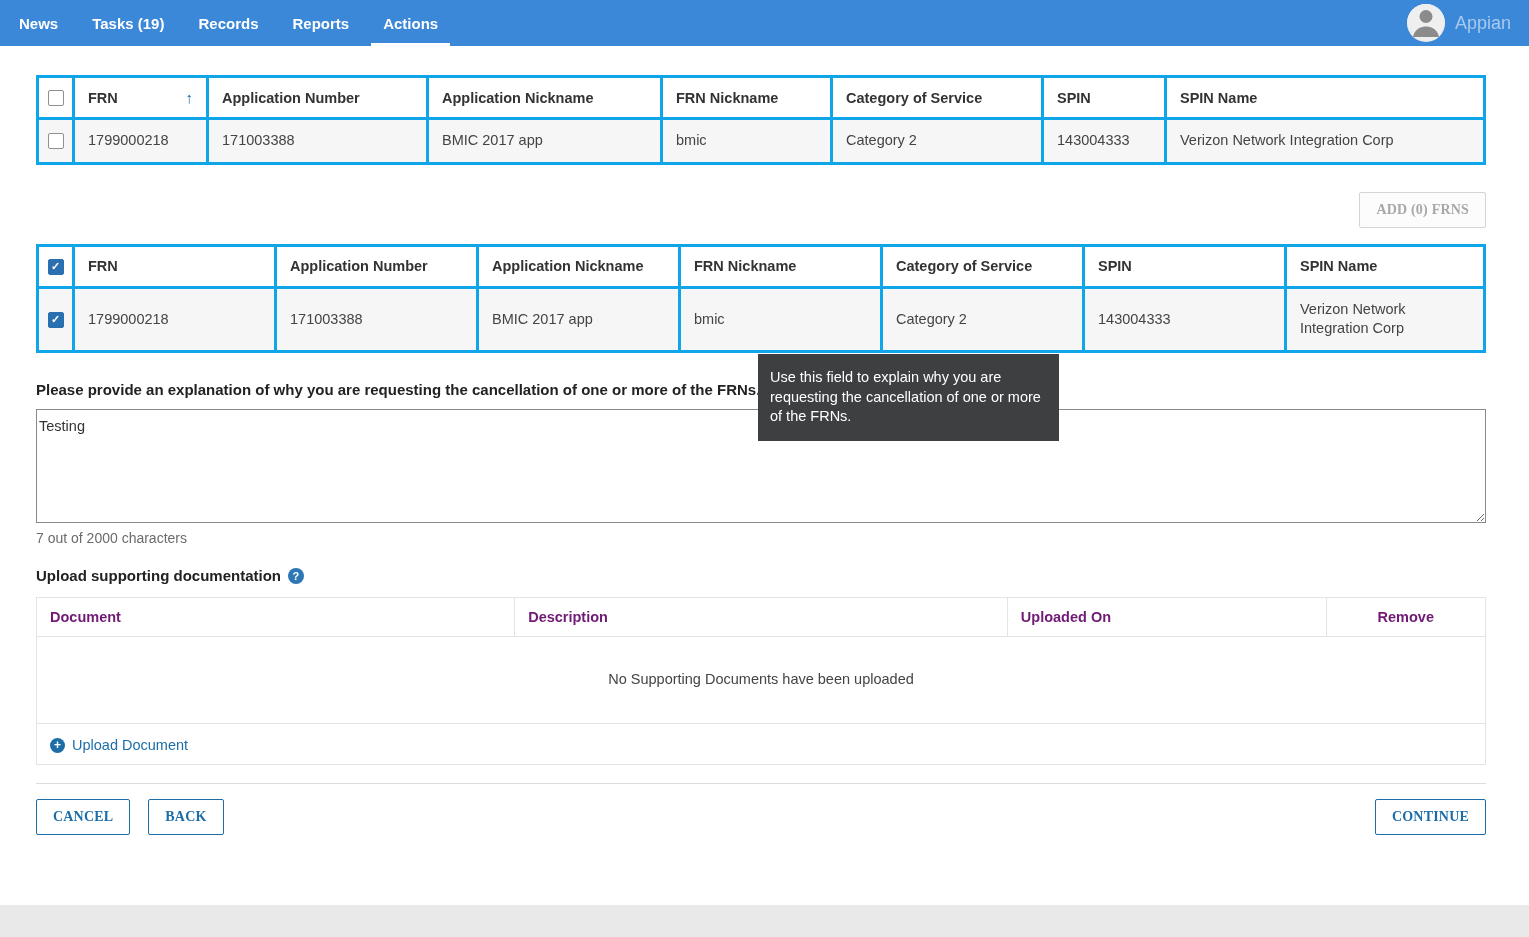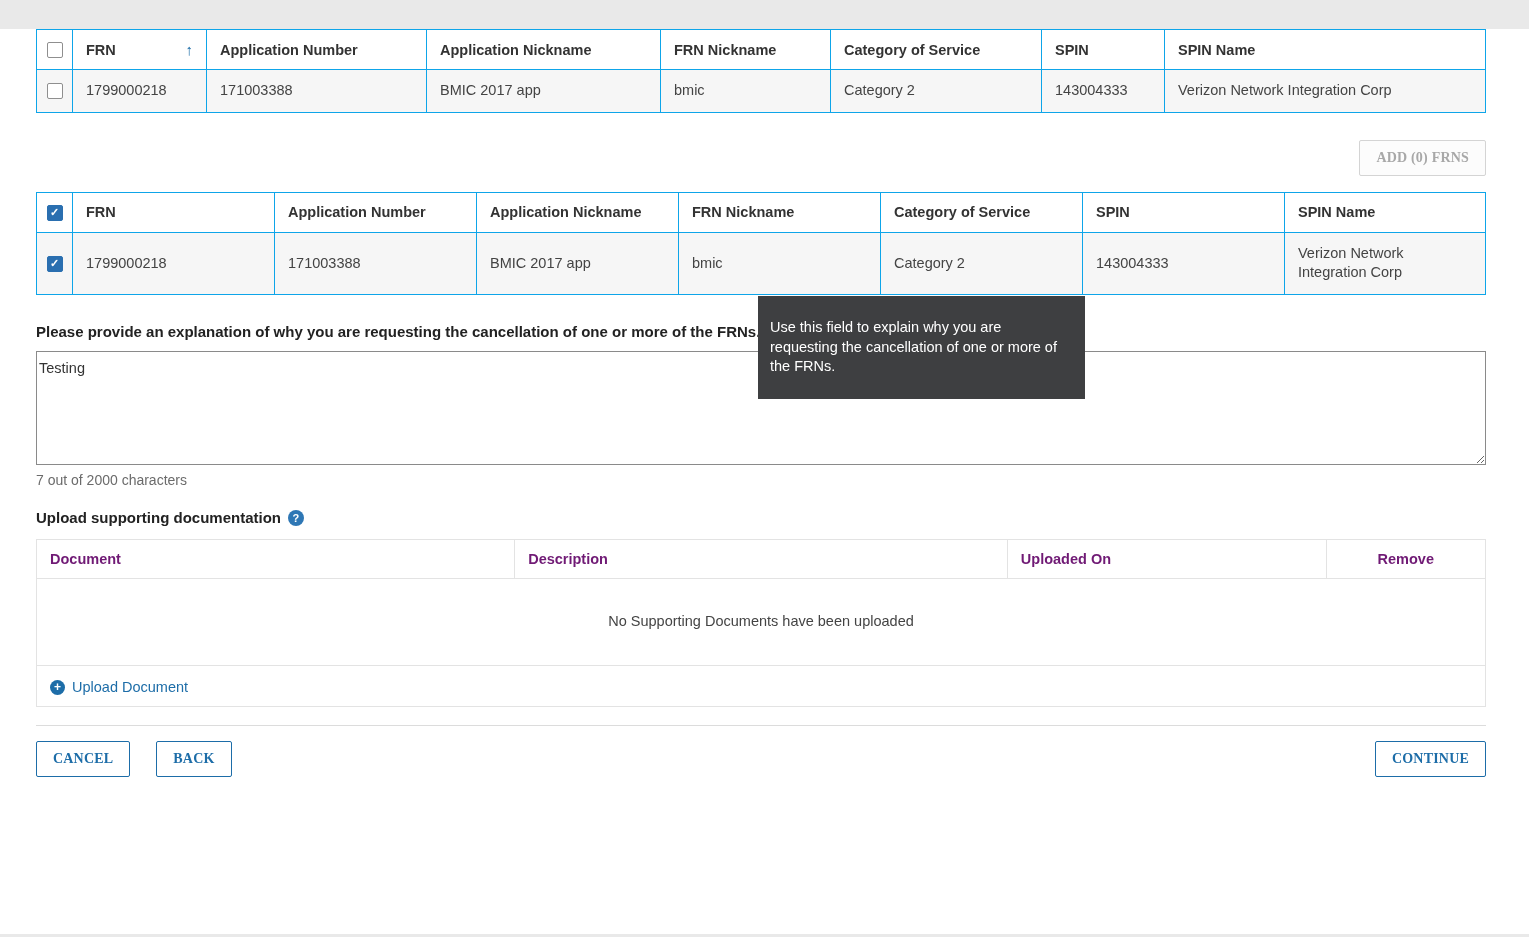--- a/index.html
+++ b/index.html
@@ -37,21 +37,21 @@
     background:#ededed; overflow:hidden; cursor:pointer;
     display:flex; align-items:center; justify-content:center;
   }
   .brand { color:rgba(255,255,255,0.55); font-size:18px; font-weight:400; }
 
   
   .content { padding:0 43px 30px 36px; }
 
   table { width:100%; border-collapse:collapse; table-layout:fixed; font-size:14.5px; }
   .frn-table { margin-top:29px; }
-  .frn-table th, .frn-table td { border:1px solid #0ea5e9; padding:11px 13px; text-align:left; vertical-align:middle; }
+  .frn-table th, .frn-table td { border:3px solid #0ea5e9; padding:11px 13px; text-align:left; vertical-align:middle; }
   .frn-table th { font-weight:700; color:#333; background:#fff; }
   .frn-table td { color:#444; background:var(--row-bg,#f6f6f6); line-height:1.35; }
   .cb-col { width:36px; text-align:center !important; padding:11px 8px !important; }
 
   input[type=checkbox] {
     -webkit-appearance:none; appearance:none;
     width:16px; height:16px; margin:0;
     border:1px solid #8f8f8f; border-radius:2px; background:#fff;
     display:inline-grid; place-content:center; cursor:pointer;
     vertical-align:middle;
@@ -78,23 +78,23 @@
   .explanation-block { position:relative; margin-top:28px; }
   .label-row { display:flex; align-items:center; }
   .field-label { font-size:15px; font-weight:700; color:#222; }
   .help-icon {
     display:inline-flex; align-items:center; justify-content:center;
     width:16px; height:16px; border-radius:50%;
     background:#2e77b5; color:#fff; font-size:11px; font-weight:700;
     margin-left:7px; cursor:pointer; flex:none;
   }
   .tooltip {
-    position:absolute; top:-27px; left:722px; width:327px; z-index:6;
+    position:absolute; top:-27px; left:722px; width:301px; z-index:6;
     background:var(--tooltip-bg,#3e3f41); color:#fff;
-    font-size:14.5px; line-height:1.35; padding:22px 12px;
+    font-size:14.5px; line-height:1.35; padding:14px 12px;
   }
   .explanation-textarea {
     margin-top:11px; width:100%; height:114px;
     border:1px solid #8a8a8a; border-radius:0;
     padding:8px 2px; font-family:inherit; font-size:14.5px; color:#333;
     resize:both; display:block; background:#fff;
   }
   .char-count { margin-top:7px; font-size:14px; color:#6b6b6b; }
 
   
@@ -106,28 +106,49 @@
   .remove-col { text-align:center !important; }
   .upload-link-row { border:1px solid #e3e3e3; border-top:none; padding:11px 13px; }
   .upload-link { color:var(--accent-blue,#1d6da8); font-size:14.5px; text-decoration:none; cursor:pointer; display:inline-flex; align-items:center; gap:7px; }
   .plus-icon {
     display:inline-flex; align-items:center; justify-content:center;
     width:15px; height:15px; border-radius:50%;
     background:var(--accent-blue,#1d6da8); color:#fff; font-size:12px; font-weight:700; line-height:1;
   }
 
   .divider { border:none; border-top:1px solid #dcdcdc; margin-top:18px; }
-  .footer-buttons { display:flex; gap:26px; margin-top:15px; }
+  .footer-buttons { display:flex; gap:18px; margin-top:15px; }
   .push-right { margin-left:auto; }
 </style>
 </head>
 <body>
 
 <div class="page">
 
+  <header class="topnav">
+    <nav class="nav-items">
+      <a class="nav-item">News</a>
+      <a class="nav-item">Tasks (19)</a>
+      <a class="nav-item">Records</a>
+      <a class="nav-item">Reports</a>
+      <a class="nav-item active">Actions</a>
+    </nav>
+    <div class="nav-right">
+      <div class="avatar">
+        <span>
+          <svg width="38" height="38" viewBox="0 0 38 38" aria-hidden="true">
+            <circle cx="19" cy="19" r="19" fill="#efefef"></circle>
+            <circle cx="19" cy="14.5" r="6.5" fill="#8b8b8b"></circle>
+            <path d="M6 35c1.5-8.5 9-10.5 13-10.5s11.5 2 13 10.5z" fill="#8b8b8b"></path>
+          </svg>
+        </span>
+      </div>
+      <span class="brand">Appian</span>
+    </div>
+  </header>
 
   <main class="content">
 
     <table class="frn-table">
       <colgroup>
         <col style="width:36px">
           <col style="width:134px">
           <col style="width:220px">
           <col style="width:234px">
         <col style="width:170px">

